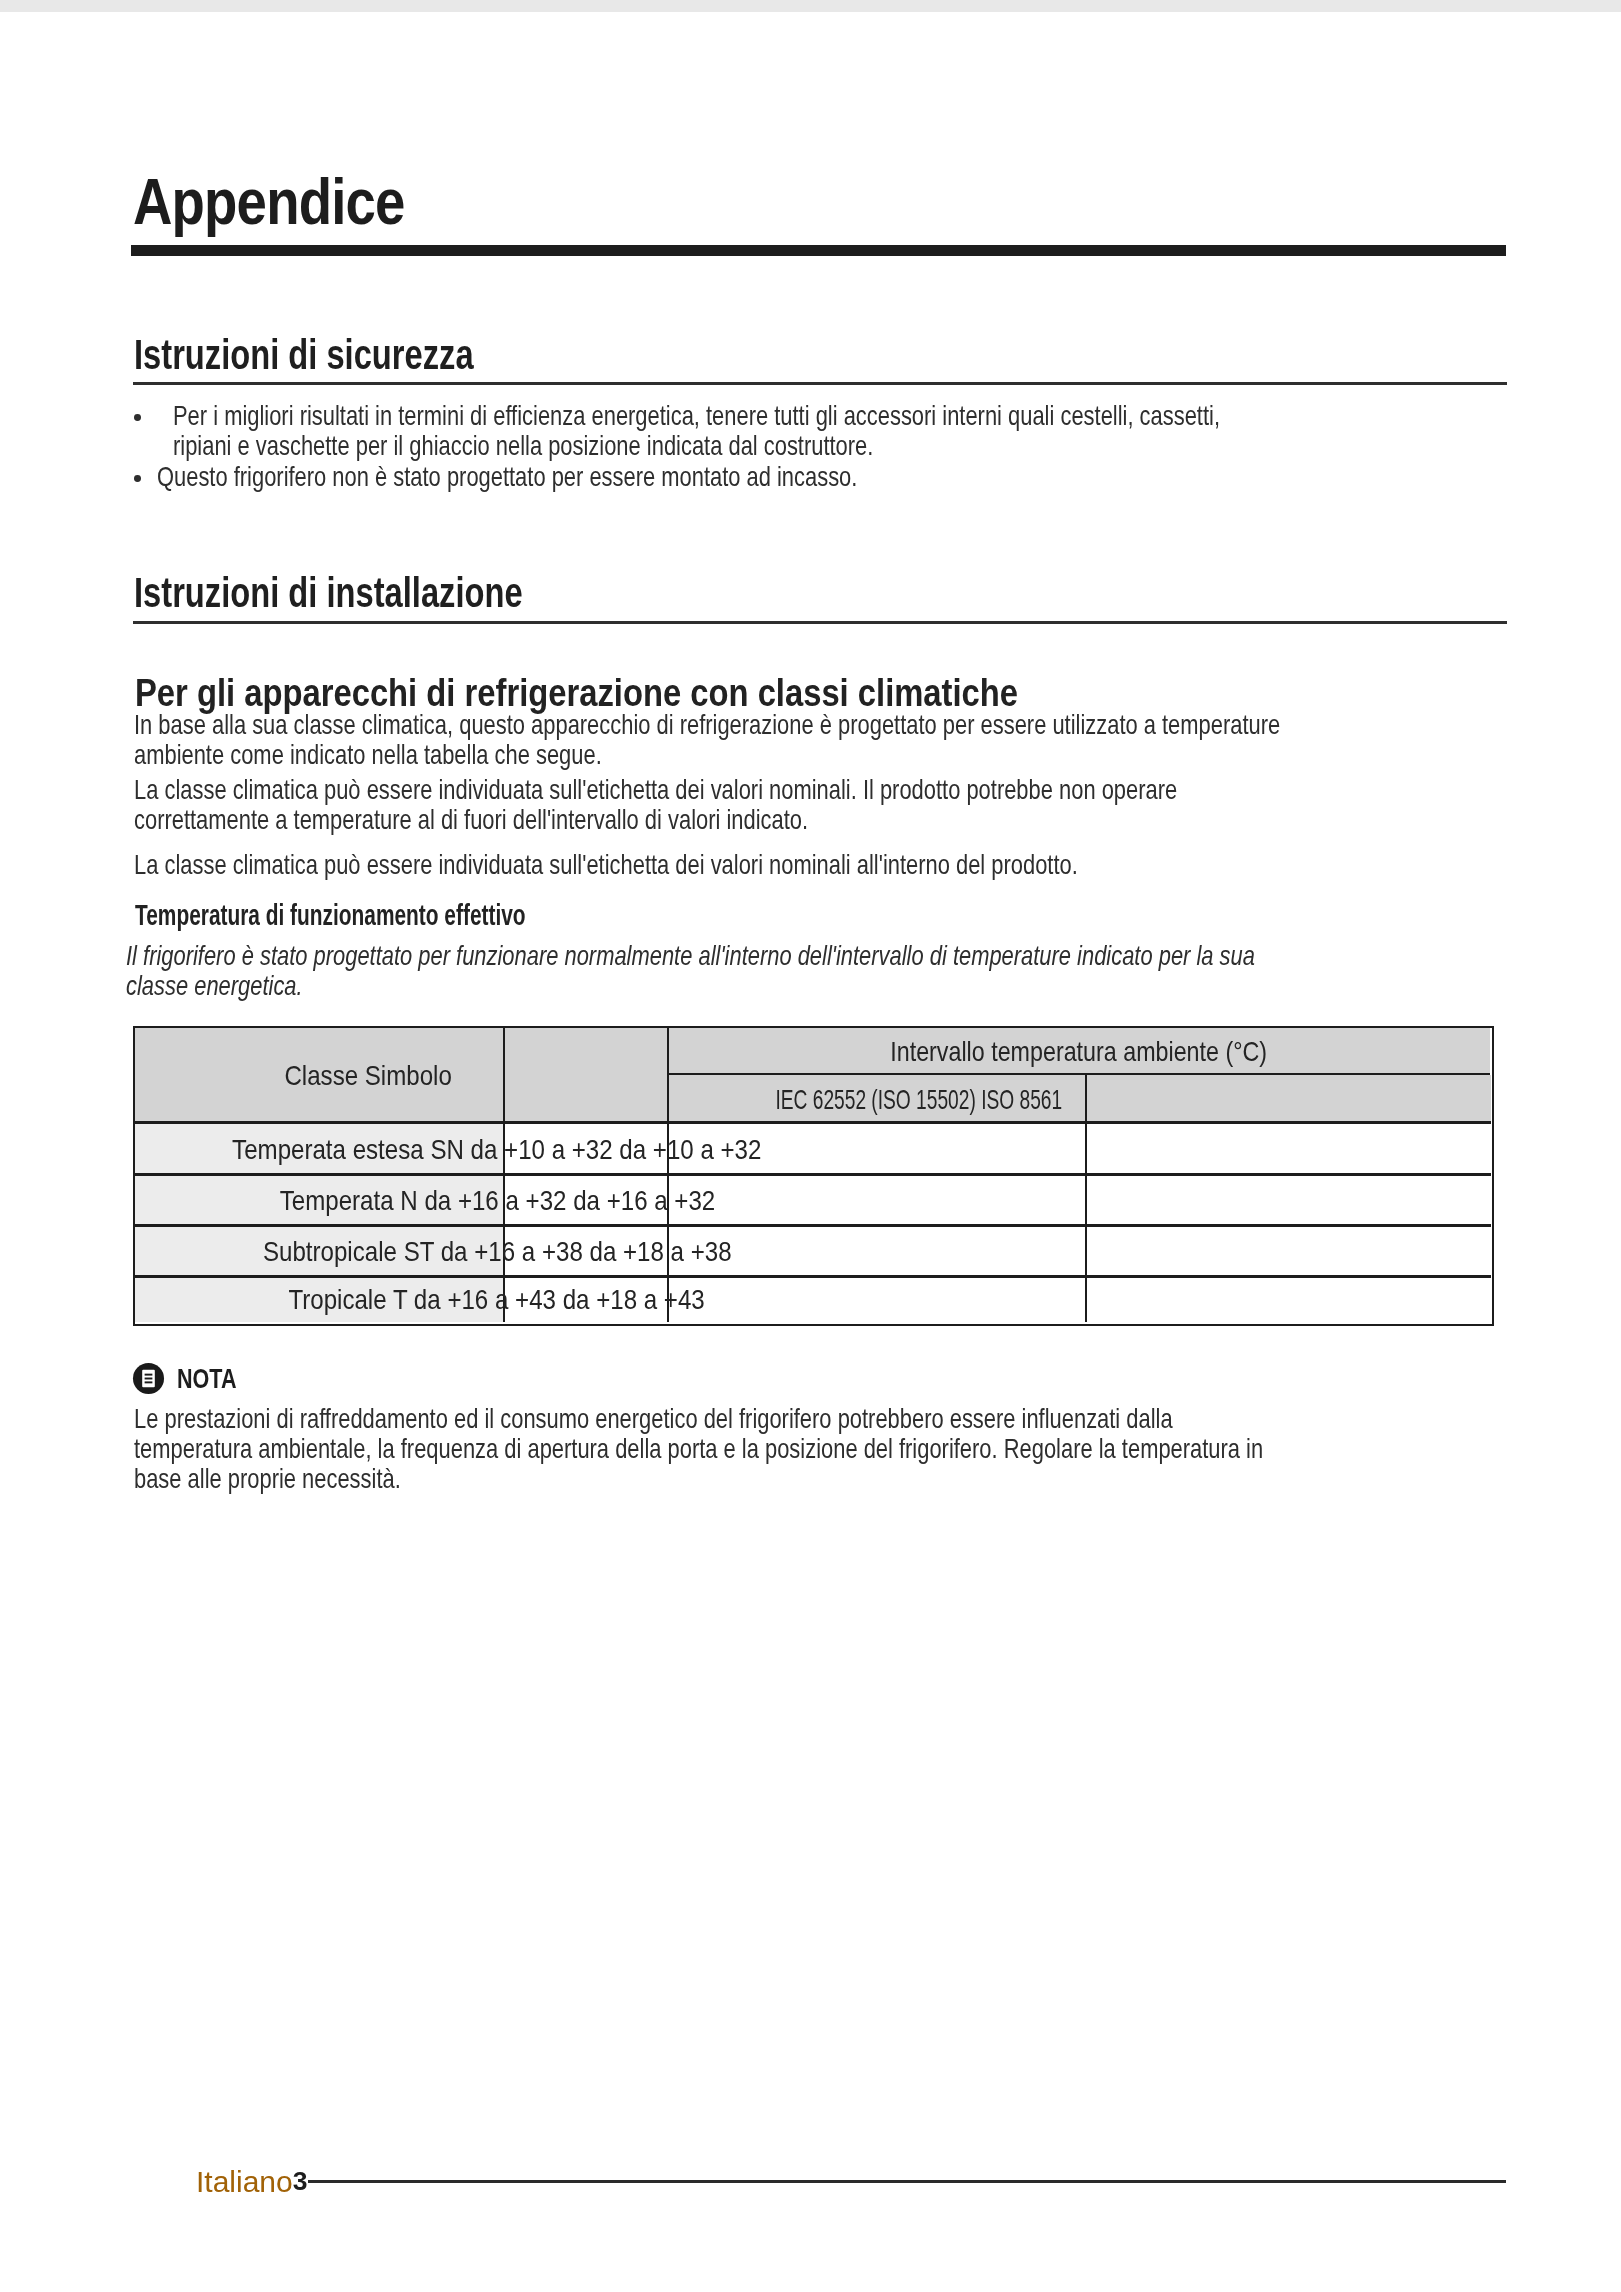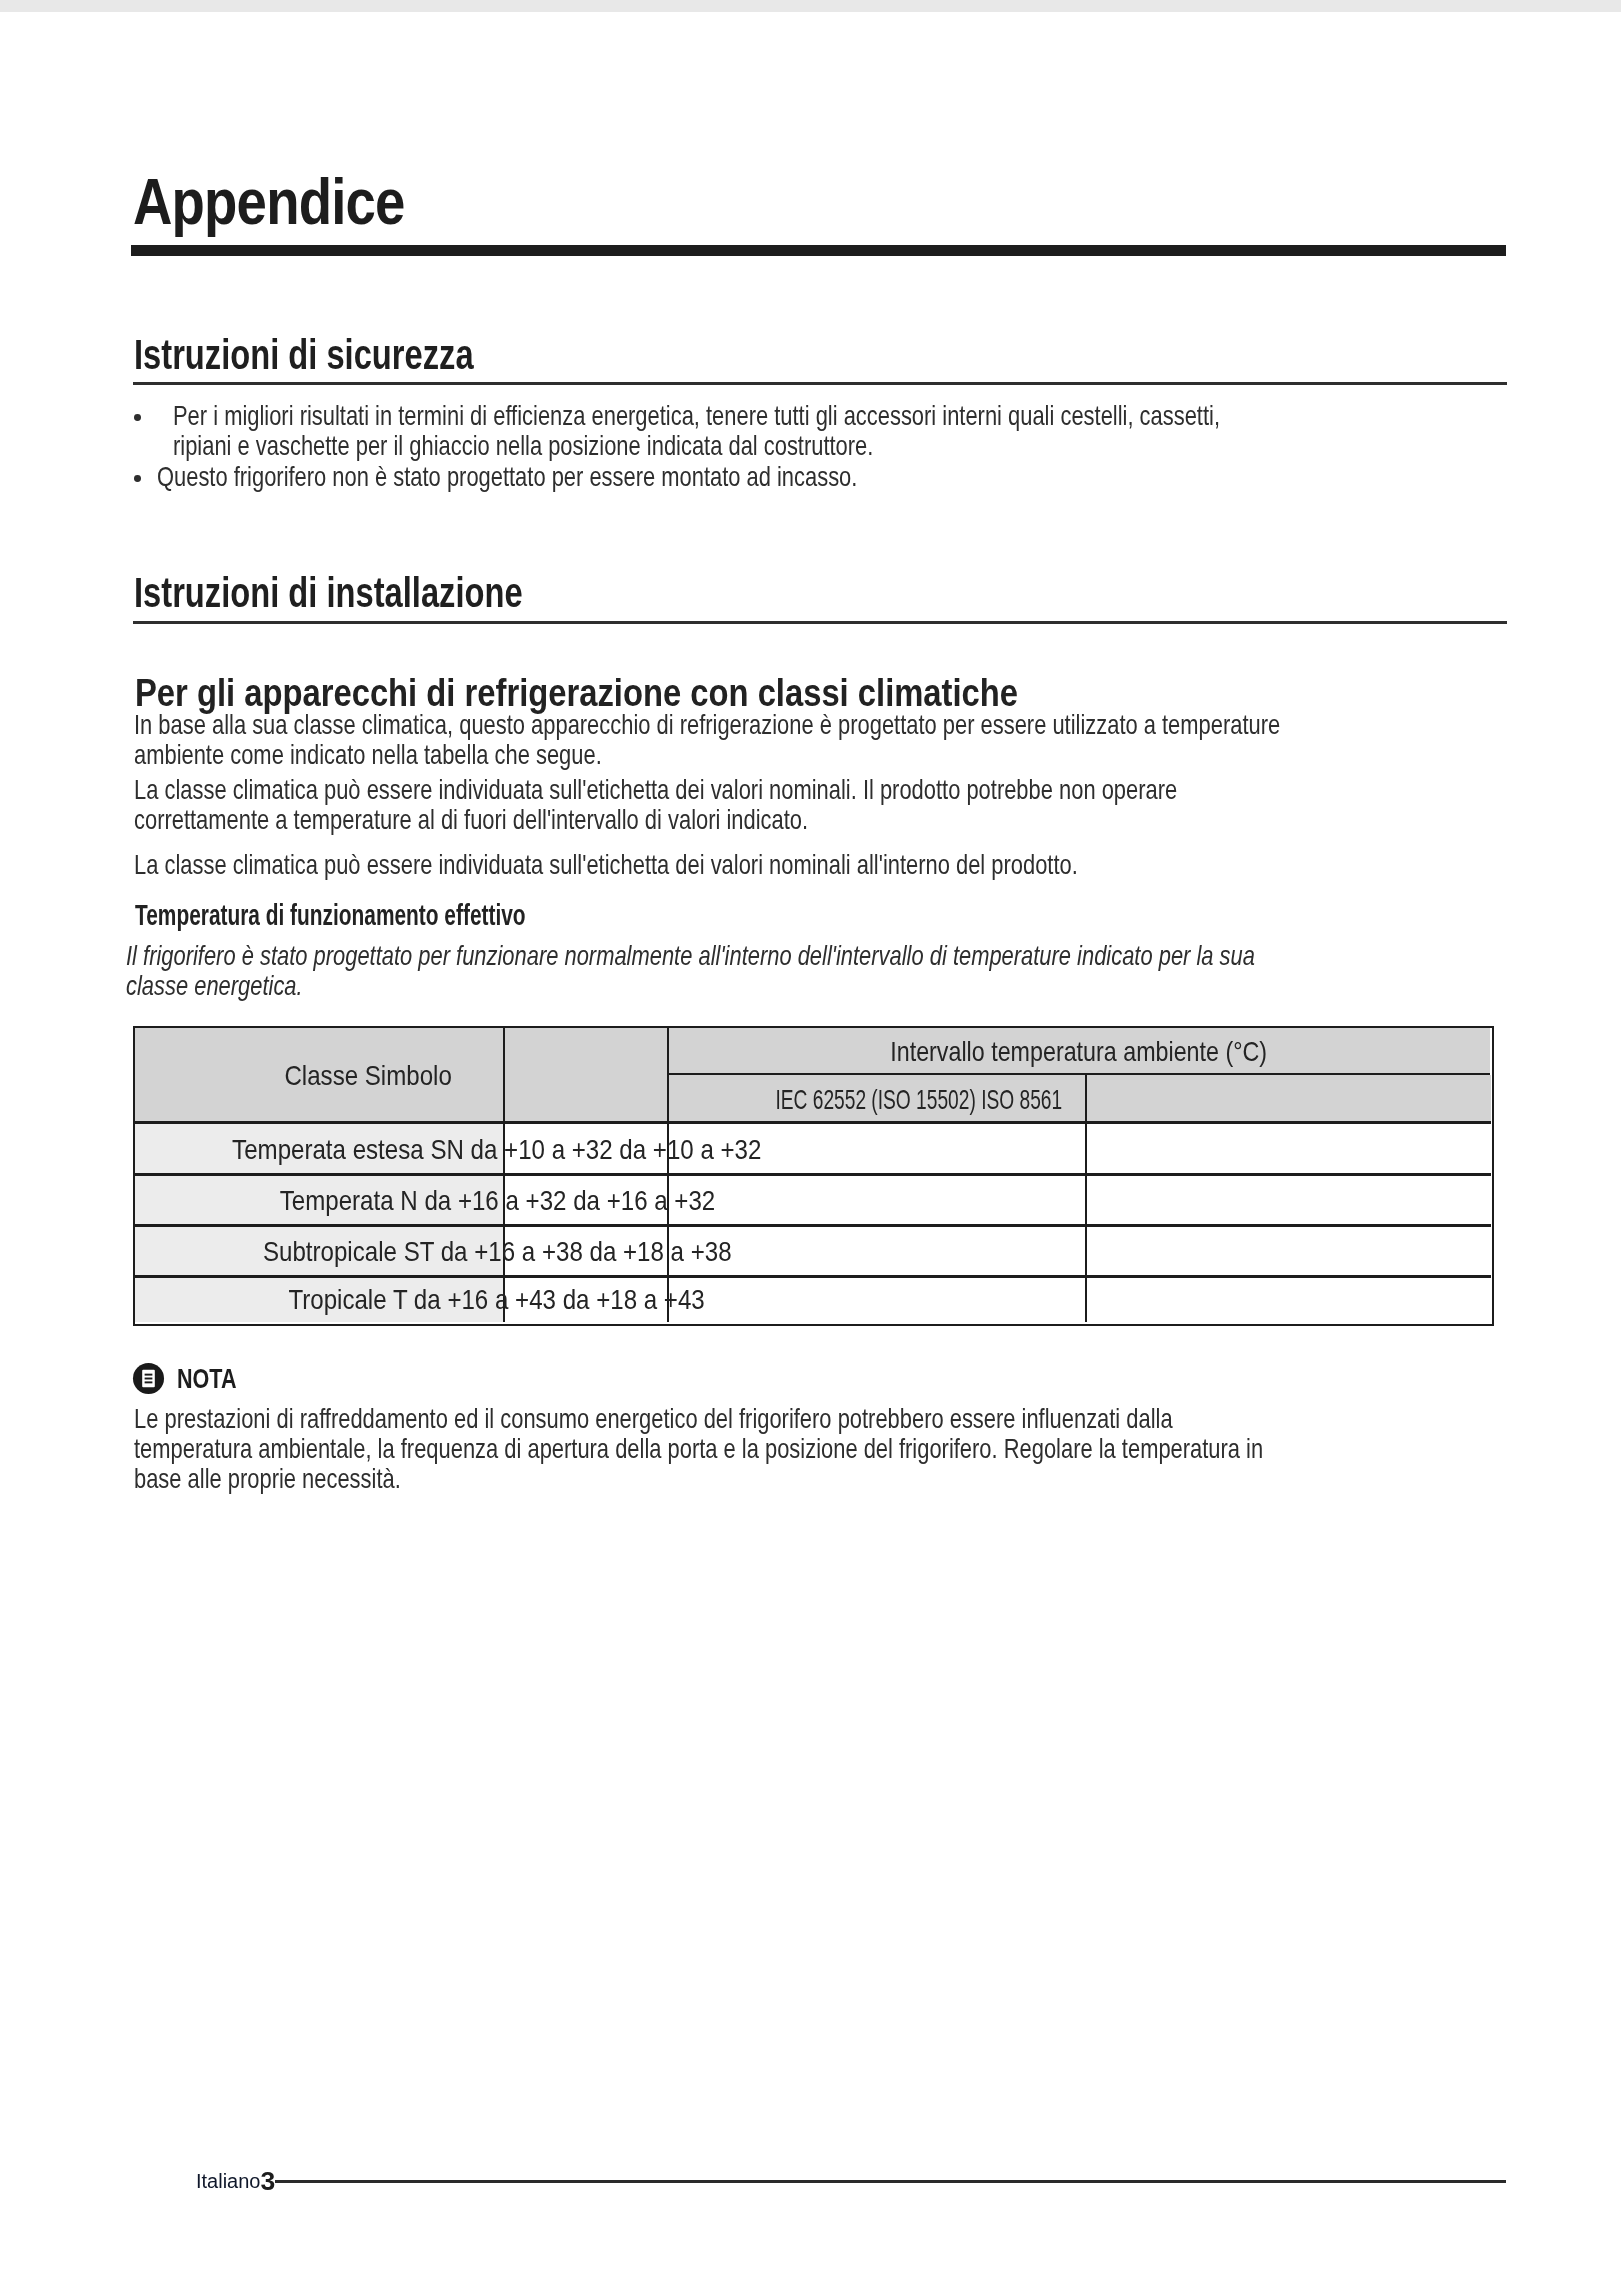--- a/index.html
+++ b/index.html
@@ -43,21 +43,21 @@
   .tx.tx-int .tc{transform:scaleX(.85);}
   .tx.tx-iec .tc{transform:scaleX(.70);}
 
   
   .nota-label{font-size:28px;font-weight:700;color:#1d1d1d;line-height:30px;}
   .nota-label .t{transform:scaleX(.77);}
 
   
   .footer{position:absolute;left:196px;right:115px;top:2151px;height:37px;
           display:flex;align-items:center;}
-  .footer .lang{font-size:20px;color:#0f172a;}
+  .footer .lang{font-size:30px;color:#a16207;}
   .footer .num{font-size:26.5px;font-weight:700;color:#1d1d1d;}
   .footer .fline{flex:1;height:3.9px;background:#2a2a2a;}
 </style>
 </head>
 <body>
 
 <div class="page">
 
   <div class="abs title" style="left:133px;top:157px;"><span class="t">Appendice</span></div>
   <div class="abs rule-thick" style="left:131px;top:233px;width:1375px;"></div>

